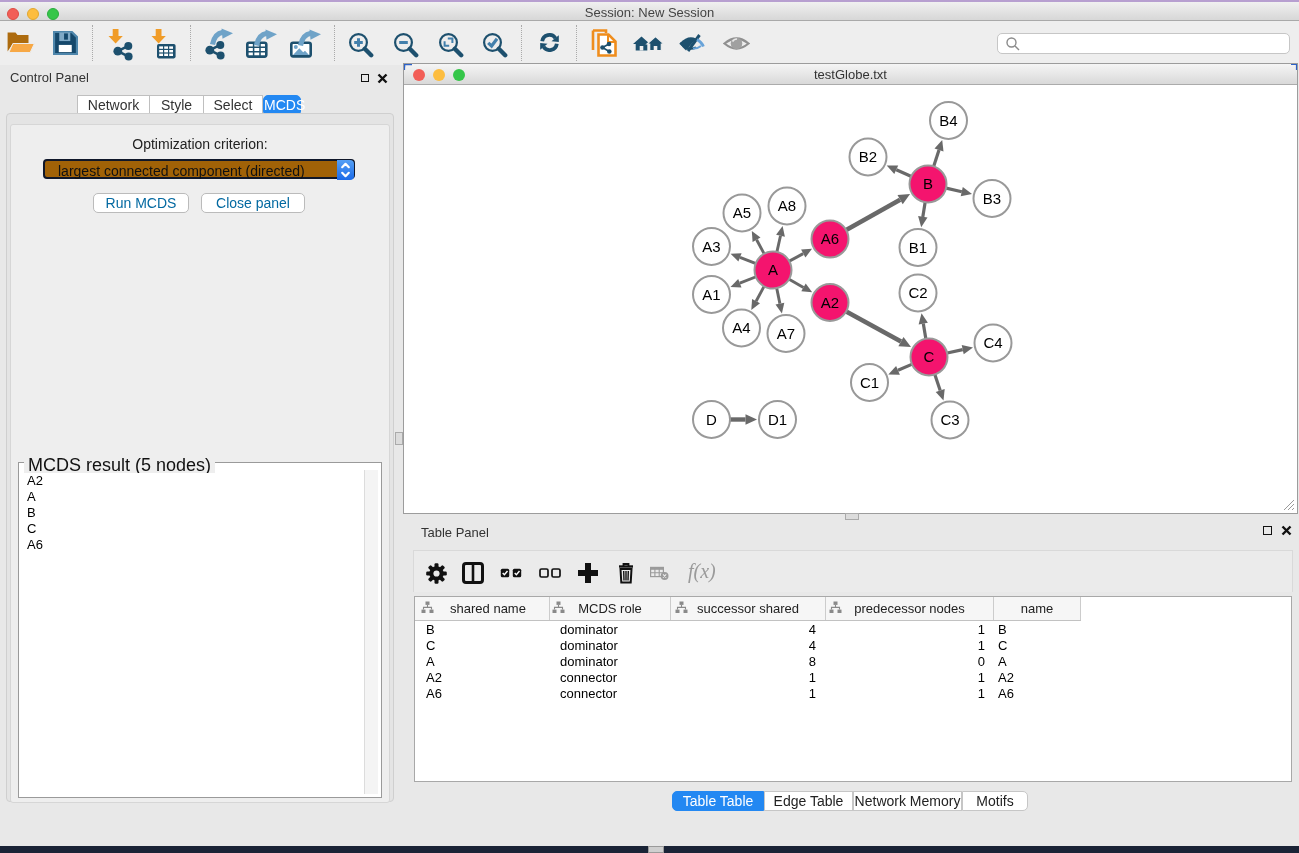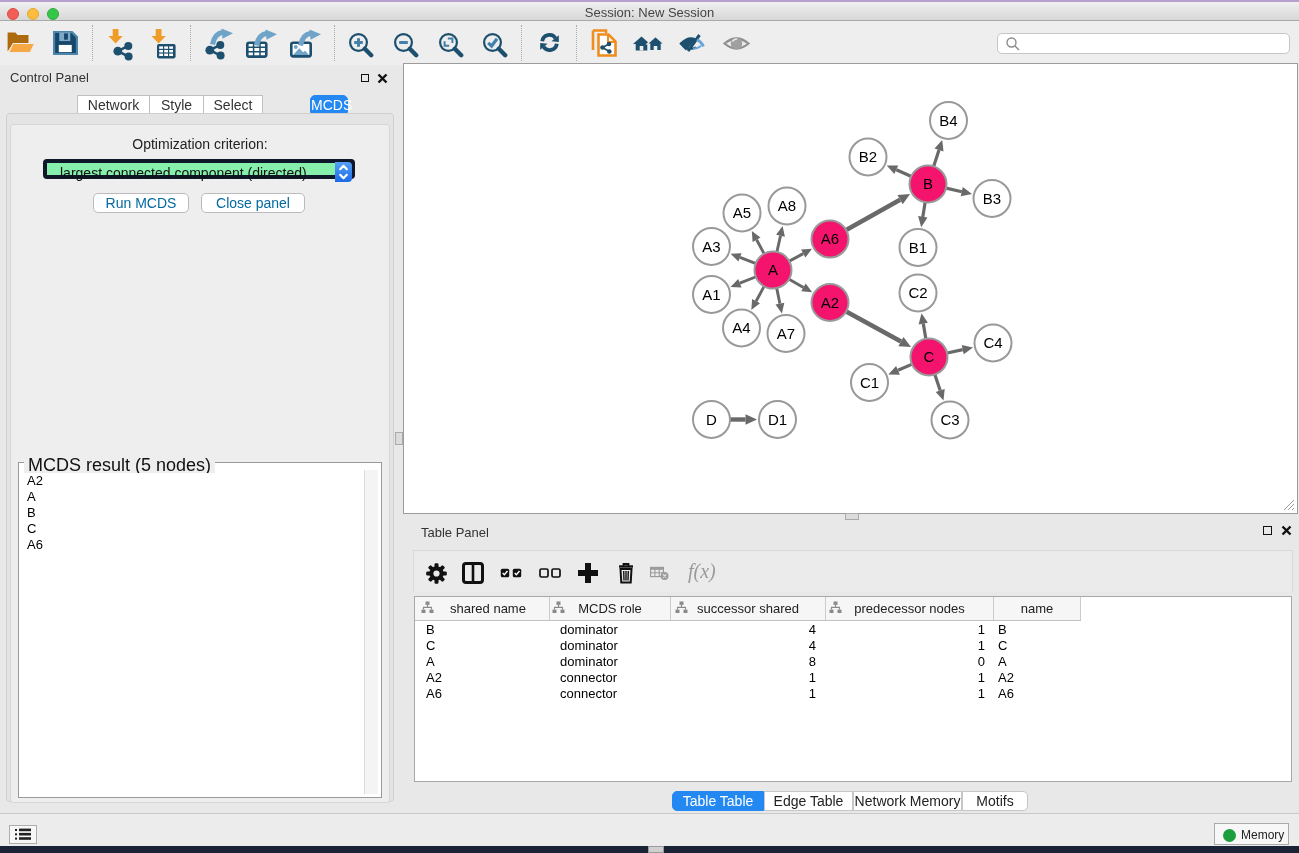--- a/index.html
+++ b/index.html
@@ -32,22 +32,22 @@
 #cp-head .t { position:absolute; left:10px; top:5px; font-size:13px; color:#333; }
 #cp-tabs { left:0; top:95px; width:400px; height:21px; }
 .cptab { position:absolute; top:0; height:20px; background:#fff; border:1px solid #bfbfbf;
   font-size:14px; color:#333; text-align:center; line-height:19px; }
 .cptab.sel { background:#2388f2; color:#fff; border:1px solid #2388f2; border-radius:5px; height:21px; }
 #cp-panel { left:6px; top:113px; width:388px; height:689px; background:#e4e4e4;
   border:1px solid #cfcfcf; border-radius:4px;}
 #cp-inner { left:10px; top:124px; width:380px; height:679px; background:#eeeeee;
   border:1px solid #d6d6d6; border-radius:3px;}
 #opt-label { left:0; top:136px; width:400px; text-align:center; font-size:14px; color:#222; }
-#dropdown { left:43px; top:159px; width:312px; height:20px; background:#86efac;
-  border:4px solid #0f172a; border-radius:4px; }
+#dropdown { left:43px; top:159px; width:312px; height:20px; background:#a16207;
+  border:2px solid #0f172a; border-radius:4px; }
 #dropdown .txt { position:absolute; left:13px; top:2px; font-size:14px; color:#111; }
 #dropdown .btn { position:absolute; right:-1px; top:-1px; width:17px; height:20px;
   background:linear-gradient(#55a0f5,#1b6ae8); border-radius:0 4px 4px 0; }
 .btnlike { position:absolute; height:20px; background:#fff; border:1px solid #bbb;
   border-radius:5px; font-size:14px; color:#0369a1; text-align:center; line-height:18px; }
 #groupbox { left:18px; top:462px; width:364px; height:336px; border:1px solid #9a9a9a; background:#fff;}
 #grouplabel { left:24px; top:455px; background:#eeeeee; padding:0 4px; font-size:18px; color:#111; }
 #mcdslist { left:22px; top:473px; width:356px; height:324px; background:#fff; font-size:13px; color:#000; }
 #mcdslist div { padding-left:5px; height:16px; line-height:16px; }
 #mcds-scroll { left:364px; top:470px; width:14px; height:324px; background:#f4f4f4; border-left:1px solid #dcdcdc;}
@@ -247,21 +247,21 @@
       <div class="t">Control Panel</div>
       <div style="position:absolute;left:361px;top:9px;width:8px;height:8px;border:1.6px solid #111;"></div>
       <svg style="position:absolute;left:377px;top:8px;" width="11" height="11" viewBox="0 0 11 11">
         <path d="M1.5 1.5 L9.5 9.5 M9.5 1.5 L1.5 9.5" stroke="#111" stroke-width="2.4"></path>
       </svg>
     </div>
   <div id="cp-tabs" class="abs">
     <div class="cptab" style="left:77px; width:73px;">Network</div>
     <div class="cptab" style="left:149px; width:55px;">Style</div>
     <div class="cptab" style="left:203px; width:60px;">Select</div>
-    <div class="cptab sel" style="left:263px; width:38px;margin-left:47px;">MCDS</div>
+    <div class="cptab sel" style="left:263px; width:38px;">MCDS</div>
   </div>
   <div id="cp-panel" class="abs"></div>
   <div id="cp-inner" class="abs"></div>
   <div id="opt-label" class="abs">Optimization criterion:</div>
   <div id="dropdown" class="abs">
     <div class="txt">largest connected component (directed)</div>
     <div class="btn"><svg width="17" height="20" viewBox="0 0 17 20">
           <path d="M5.2 7.2 L8.5 3.8 L11.8 7.2" fill="none" stroke="#fff" stroke-width="2.2" stroke-linecap="round" stroke-linejoin="round"></path>
           <path d="M5.2 12.8 L8.5 16.2 L11.8 12.8" fill="none" stroke="#fff" stroke-width="2.2" stroke-linecap="round" stroke-linejoin="round"></path>
         </svg></div>
@@ -273,20 +273,33 @@
   <div id="mcdslist" class="abs">
     <div>A2</div>
       <div>A</div>
       <div>B</div>
       <div>C</div>
       <div>A6</div>
   </div>
   <div id="mcds-scroll" class="abs"></div>
 
   <div id="netwin" class="abs">
+    <div id="net-title">
+      <div class="tl r"></div>
+        <div class="tl y"></div>
+        <div class="tl g"></div>
+      <div class="title">testGlobe.txt</div>
+        <svg style="position:absolute;left:0;top:0;z-index:5;" width="8" height="8" viewBox="0 0 8 8">
+          <path d="M0 0 L8 0 L0 8 Z" fill="none" stroke="#2d62c8" stroke-width="2.4" stroke-dasharray="8 16"></path>
+          <path d="M0 0 L6 0 M0 0 L0 6" stroke="#2d62c8" stroke-width="2.2"></path>
+        </svg>
+        <svg style="position:absolute;right:0;top:0;z-index:5;" width="8" height="8" viewBox="0 0 8 8">
+          <path d="M8 0 L2 0 M8 0 L8 6" stroke="#2d62c8" stroke-width="2.2"></path>
+        </svg>
+    </div>
     <div id="graph"><svg width="895" height="425" font-family="Liberation Sans, sans-serif">
           <line x1="360.6" y1="165.6" x2="352.6" y2="150.8" stroke="#696969" stroke-width="2.9"></line>
           <polygon points="347.8,142.0 356.5,148.6 348.6,152.9" fill="#696969"></polygon>
           <line x1="372.7" y1="163.9" x2="376.5" y2="146.8" stroke="#696969" stroke-width="2.9"></line>
           <polygon points="378.6,137.0 380.9,147.8 372.1,145.8" fill="#696969"></polygon>
           <line x1="352.7" y1="174.8" x2="336.0" y2="168.4" stroke="#696969" stroke-width="2.9"></line>
           <polygon points="326.6,164.8 337.6,164.2 334.4,172.6" fill="#696969"></polygon>
           <line x1="352.7" y1="187.5" x2="335.8" y2="194.2" stroke="#696969" stroke-width="2.9"></line>
           <polygon points="326.5,197.9 334.2,190.0 337.5,198.4" fill="#696969"></polygon>
           <line x1="360.6" y1="196.4" x2="352.1" y2="212.2" stroke="#696969" stroke-width="2.9"></line>
@@ -492,35 +505,17 @@
         <span class="tcell" style="left:583px;">A6</span>
       </div>
     </div>
   <div id="bt-tabs" class="abs">
     <div class="btab" style="left:0px; width:92px; background:#2388f2; color:#fff; border-color:#2388f2; border-radius:5px 0 0 5px;">Table Table</div>
     <div class="btab" style="left:92px; width:89px;">Edge Table</div>
     <div class="btab" style="left:181px; width:109px;">Network Memory</div>
     <div class="btab" style="left:290px; width:66px; border-radius:0 5px 5px 0;">Motifs</div>
   </div>
 
-  <div id="statusbar" class="abs">
-    <div id="listbtn">
-        <svg width="16" height="13" style="position:absolute;left:5px;top:2px;" viewBox="0 0 16 13">
-          <g fill="#222">
-            <rect x="0" y="1" width="2" height="2"></rect>
-            <rect x="4" y="0.6" width="12" height="2.6"></rect>
-            <rect x="0" y="5.3" width="2" height="2"></rect>
-            <rect x="4" y="4.9" width="12" height="2.6"></rect>
-            <rect x="0" y="9.6" width="2" height="2"></rect>
-            <rect x="4" y="9.2" width="12" height="2.6"></rect>
-          </g>
-        </svg>
-      </div>
-    <div id="membtn">
-        <div class="dot"></div>
-        <div class="t">Memory</div>
-      </div>
-  </div>
   <div id="navy" class="abs"></div>
     <div class="abs" style="left:395px;top:432px;width:8px;height:13px;background:#dcdcdc;border:1px solid #aaa;"></div>
     <div class="abs" style="left:845px;top:513px;width:14px;height:7px;background:#dcdcdc;border:1px solid #aaa;"></div>
     <div class="abs" style="left:648px;top:846px;width:16px;height:7px;background:#cfcfcf;border:1px solid #9a9a9a;"></div>
 </div>
 
 </body></html>

